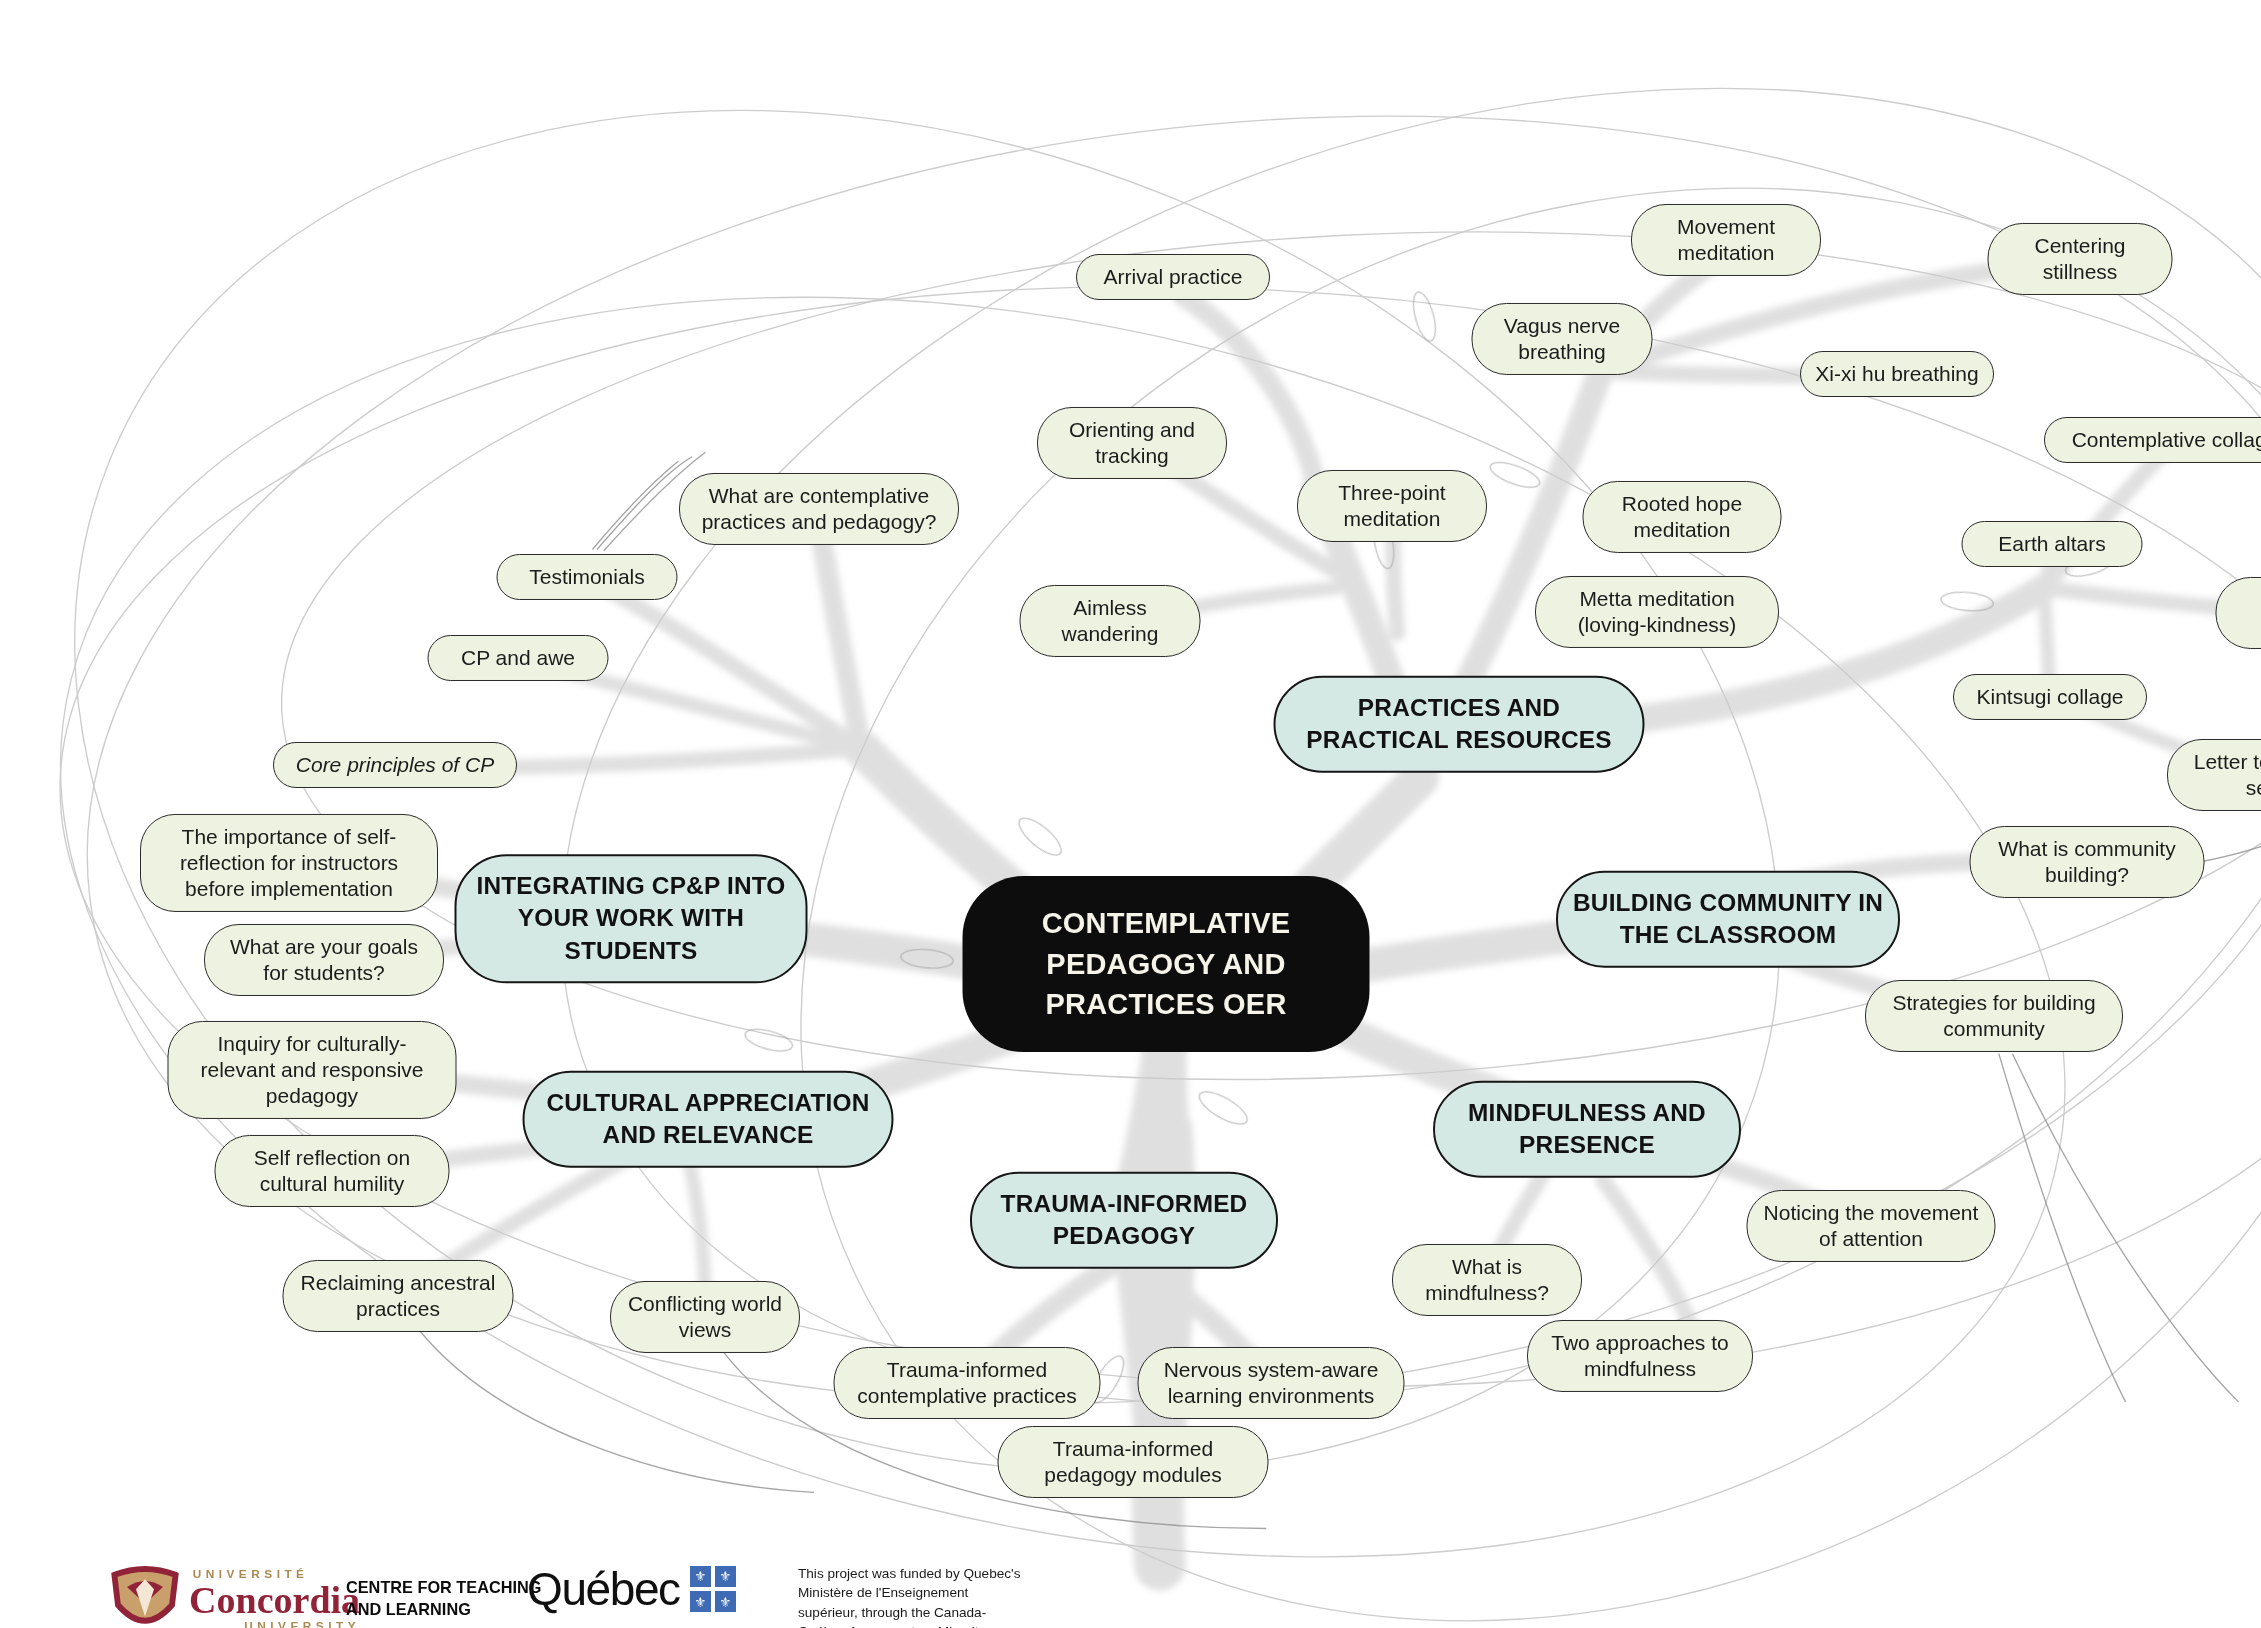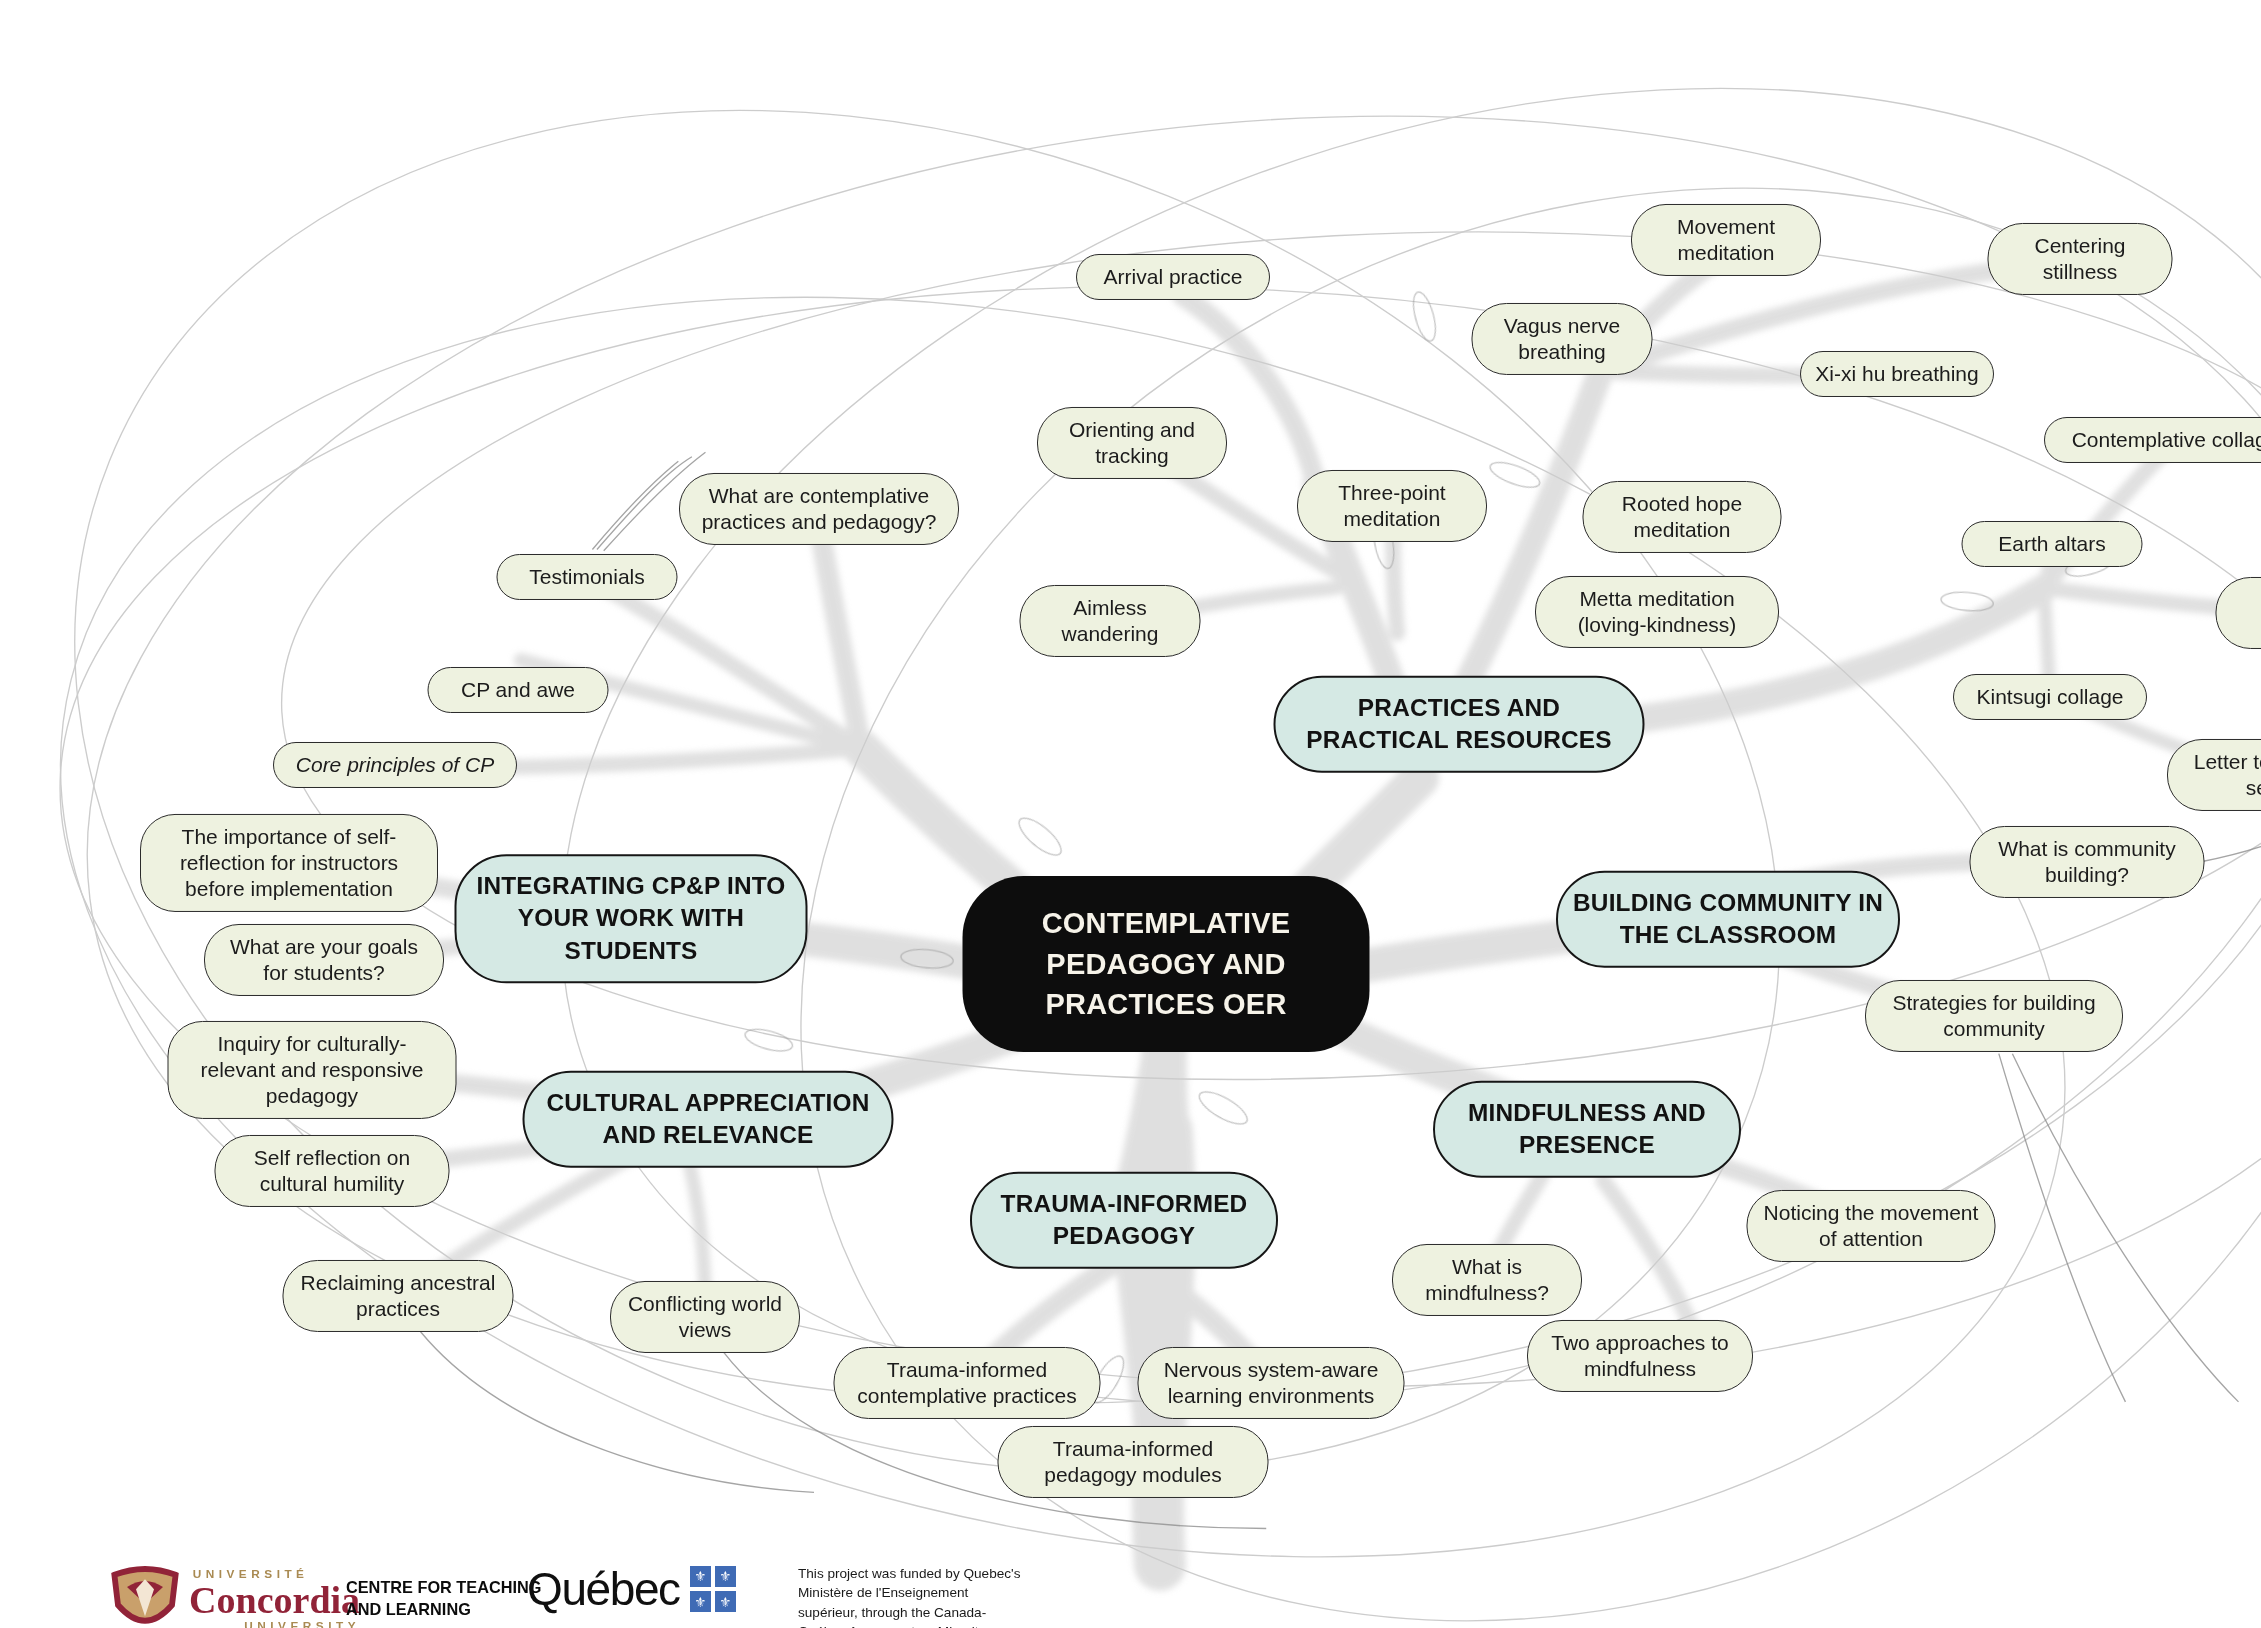--- a/index.html
+++ b/index.html
@@ -143,21 +143,21 @@
 
   <div class="node main" style="left:1459px;top:724px;width:371px;">PRACTICES AND PRACTICAL RESOURCES</div>
   <div class="node main" style="left:631px;top:919px;width:353px;">INTEGRATING CP&amp;P INTO YOUR WORK WITH STUDENTS</div>
   <div class="node main" style="left:1728px;top:919px;width:344px;">BUILDING COMMUNITY IN THE CLASSROOM</div>
   <div class="node main" style="left:708px;top:1119px;width:371px;">CULTURAL APPRECIATION AND RELEVANCE</div>
   <div class="node main" style="left:1587px;top:1129px;width:308px;">MINDFULNESS AND PRESENCE</div>
   <div class="node main" style="left:1124px;top:1220px;width:308px;">TRAUMA-INFORMED PEDAGOGY</div>
 
   <div class="node leaf" style="left:819px;top:509px;width:280px;">What are contemplative practices and pedagogy?</div>
   <div class="node leaf" style="left:587px;top:577px;width:181px;">Testimonials</div>
-  <div class="node leaf" style="left:518px;top:658px;width:181px;margin-top:32px;">CP and awe</div>
+  <div class="node leaf" style="left:518px;top:658px;width:181px;">CP and awe</div>
   <div class="node leaf" style="left:395px;top:765px;width:244px;font-style:italic;">Core principles of CP</div>
 
   <div class="node leaf" style="left:1173px;top:277px;width:194px;">Arrival practice</div>
   <div class="node leaf" style="left:1132px;top:443px;width:190px;">Orienting and tracking</div>
   <div class="node leaf" style="left:1110px;top:621px;width:181px;">Aimless wandering</div>
   <div class="node leaf" style="left:1392px;top:506px;width:190px;">Three-point meditation</div>
   <div class="node leaf" style="left:1562px;top:339px;width:181px;">Vagus nerve breathing</div>
   <div class="node leaf" style="left:1726px;top:240px;width:190px;">Movement meditation</div>
   <div class="node leaf" style="left:1897px;top:374px;width:194px;">Xi-xi hu breathing</div>
   <div class="node leaf" style="left:2080px;top:259px;width:185px;">Centering stillness</div>

